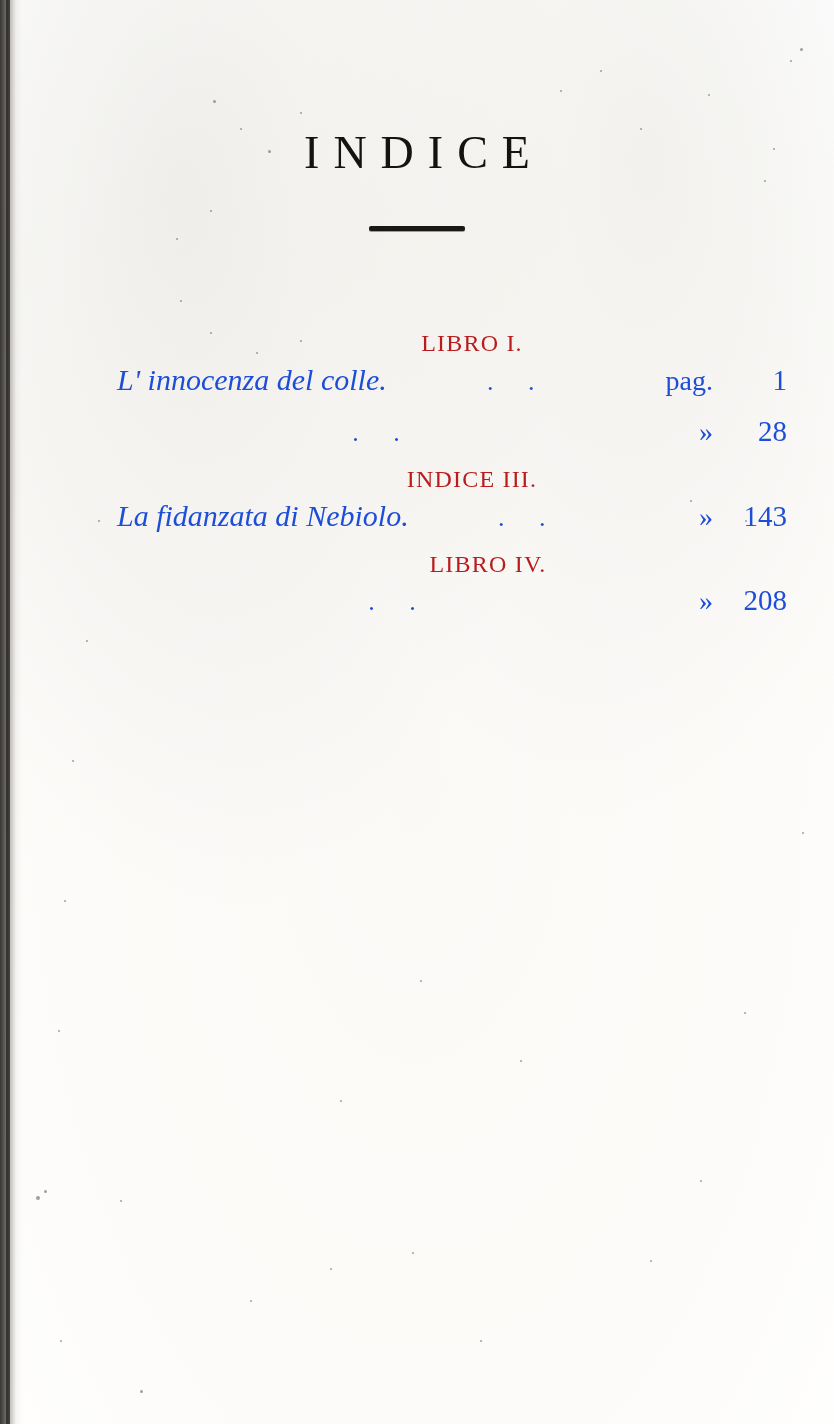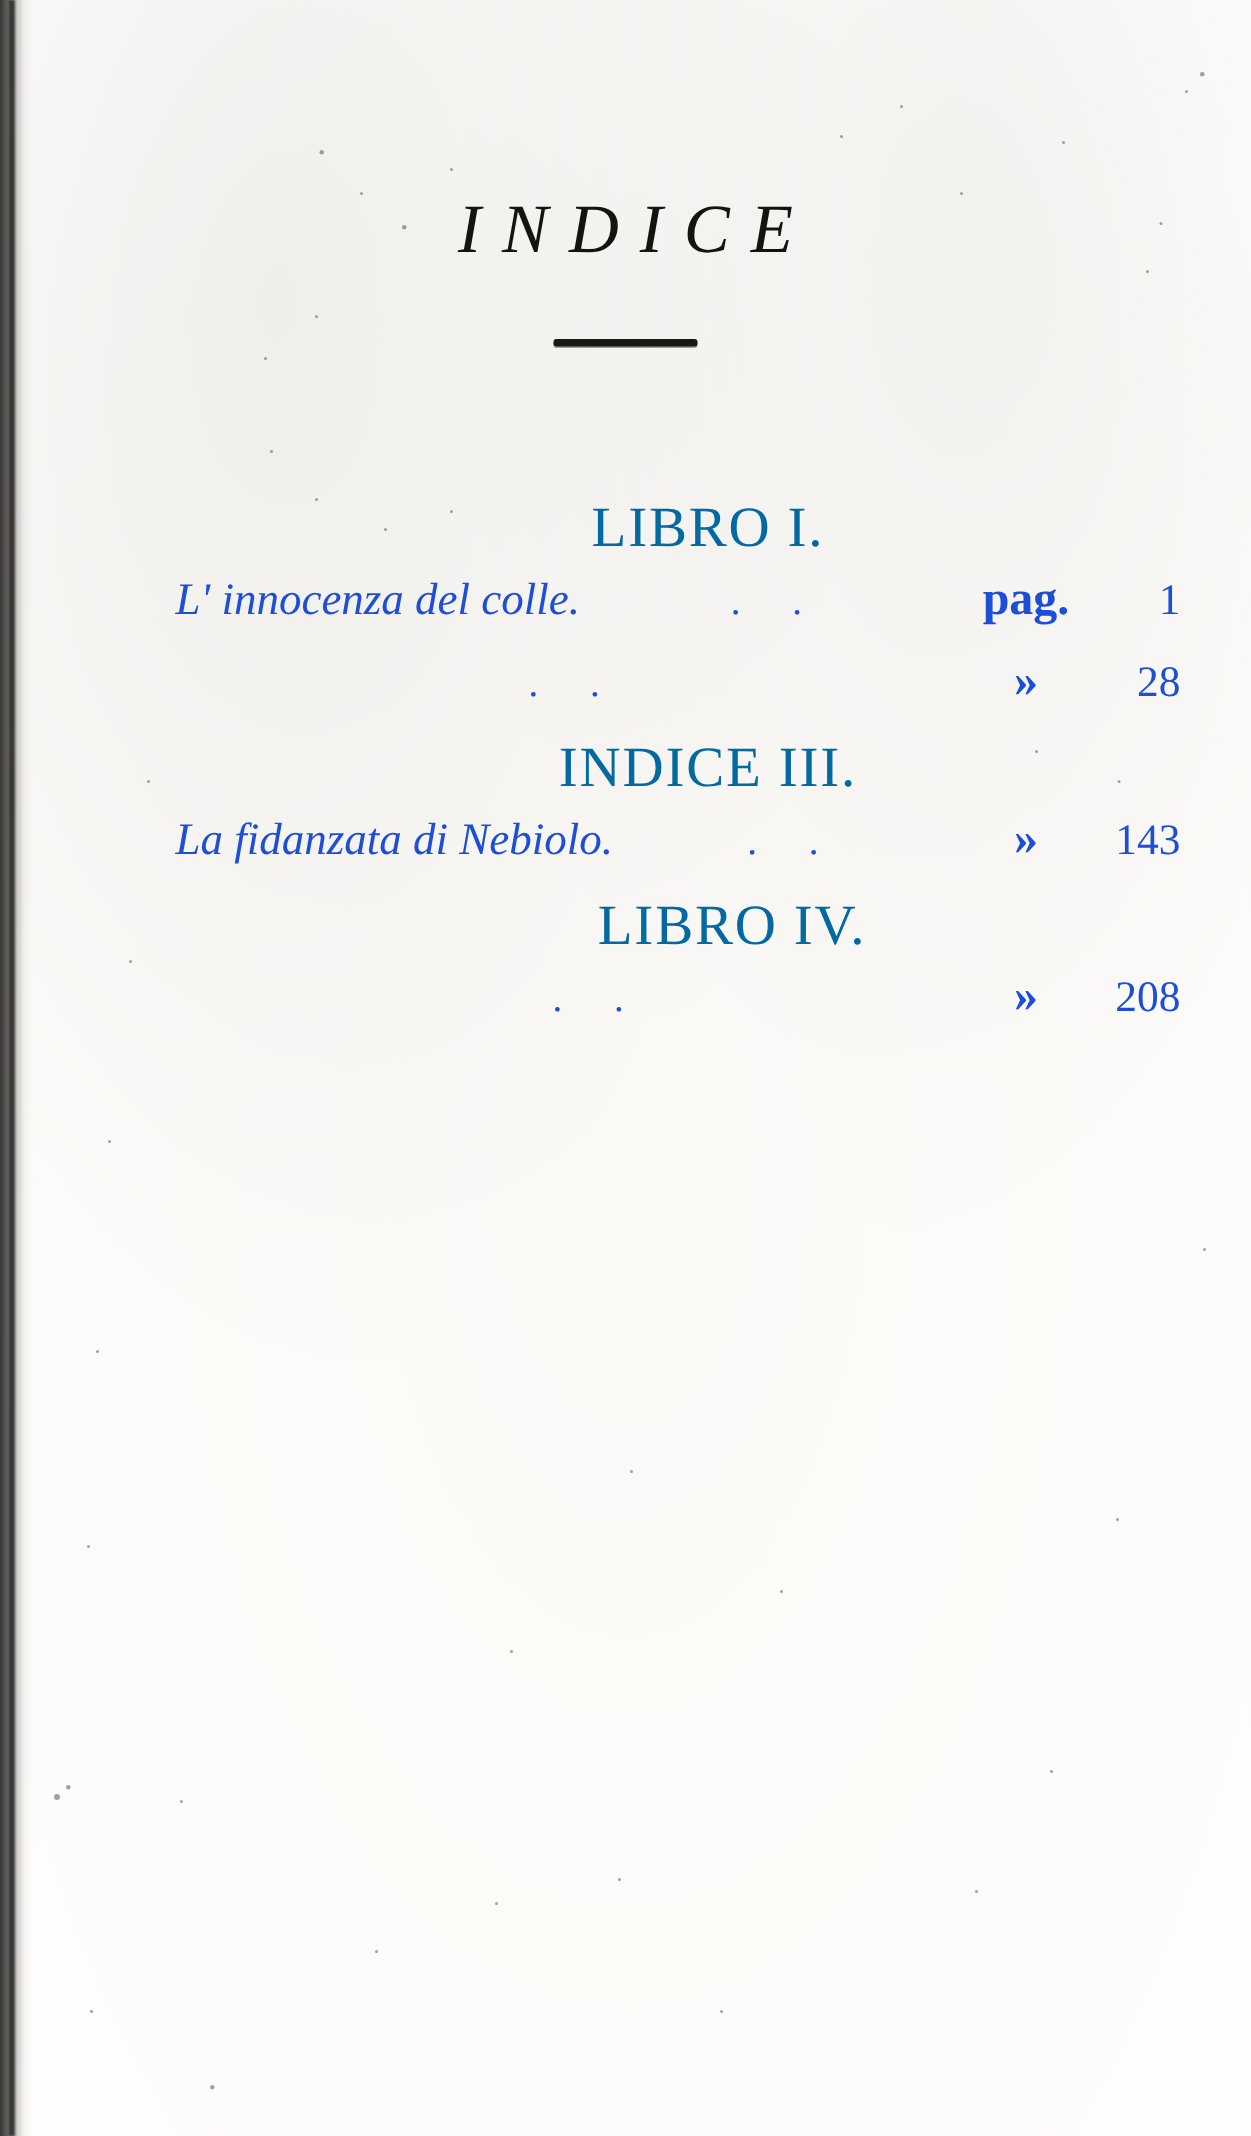--- a/index.html
+++ b/index.html
@@ -65,21 +65,20 @@
     height: 1424px;
   }
 
   .toc-title {
     position: absolute;
     top: 126px;
     left: 0;
     width: 834px;
     text-align: center;
     font-family: "Liberation Serif", serif;
-    font-style: italic;
     font-size: 46px;
     letter-spacing: 14px;
     text-indent: 14px;
     color: #15130f;
   }
 
   .rule {
     position: absolute;
     top: 226px;
     left: 50%;
@@ -94,23 +93,23 @@
   .entries {
     position: absolute;
     top: 330px;
     left: 117px;
     width: 670px;
   }
 
   .book-head {
     text-align: center;
     font-family: "Liberation Serif", serif;
-    font-size: 38px;
+    font-size: 24px;
     letter-spacing: 1.2px;
-    color: #0369a1;
+    color: #b91c1c;
     margin: 0 0 6px 0;
     padding-left: 40px;
   }
 
   .entry-row {
     display: flex;
     align-items: baseline;
     font-family: "Liberation Serif", serif;
     font-style: italic;
     font-size: 30px;
@@ -126,25 +125,24 @@
     text-align: center;
     letter-spacing: 14px;
     font-style: normal;
     font-size: 26px;
     padding: 0 10px;
     overflow: hidden;
   }
   .entry-marker {
     flex: 0 0 auto;
     font-style: normal;
-    font-size: 32px;
+    font-size: 28px;
     width: 58px;
-    text-align: center;
+    text-align: right;
     padding-left: 6px;
-    font-weight: bold;
   }
   .entry-page {
     flex: 0 0 auto;
     font-style: normal;
     font-size: 29px;
     width: 74px;
     text-align: right;
   }
 
   .block { margin-bottom: 16px; }

